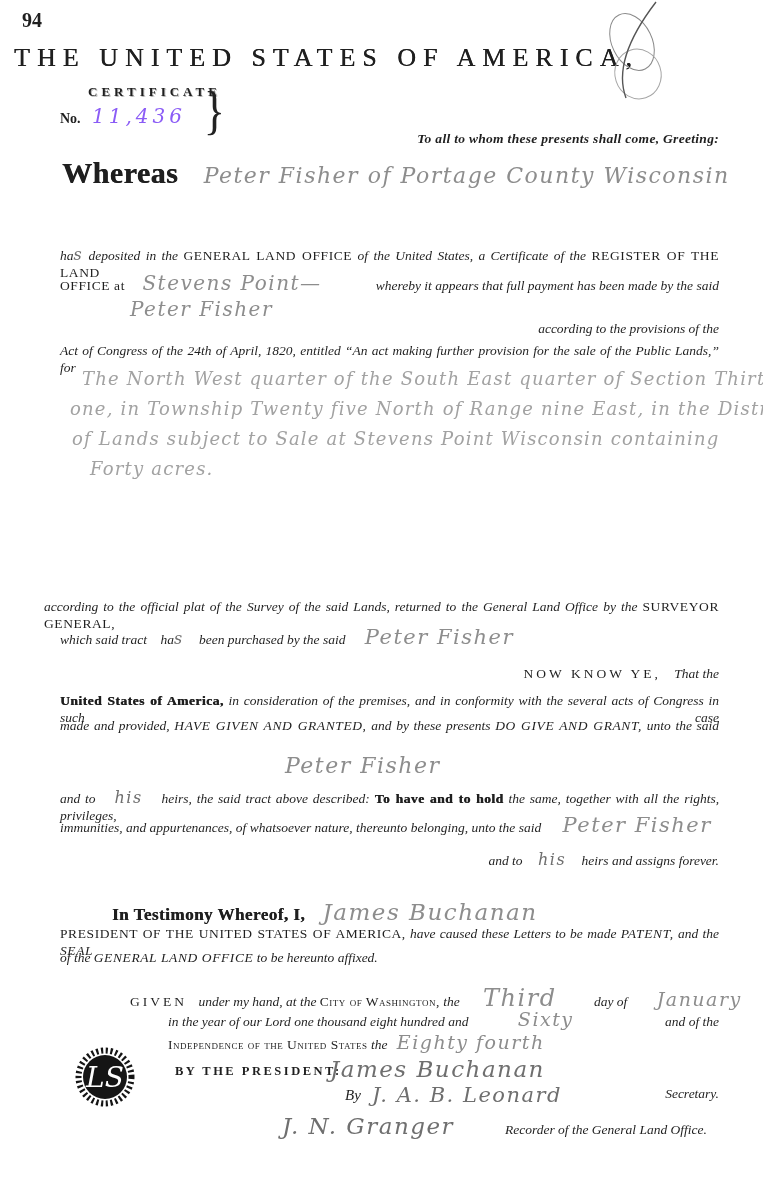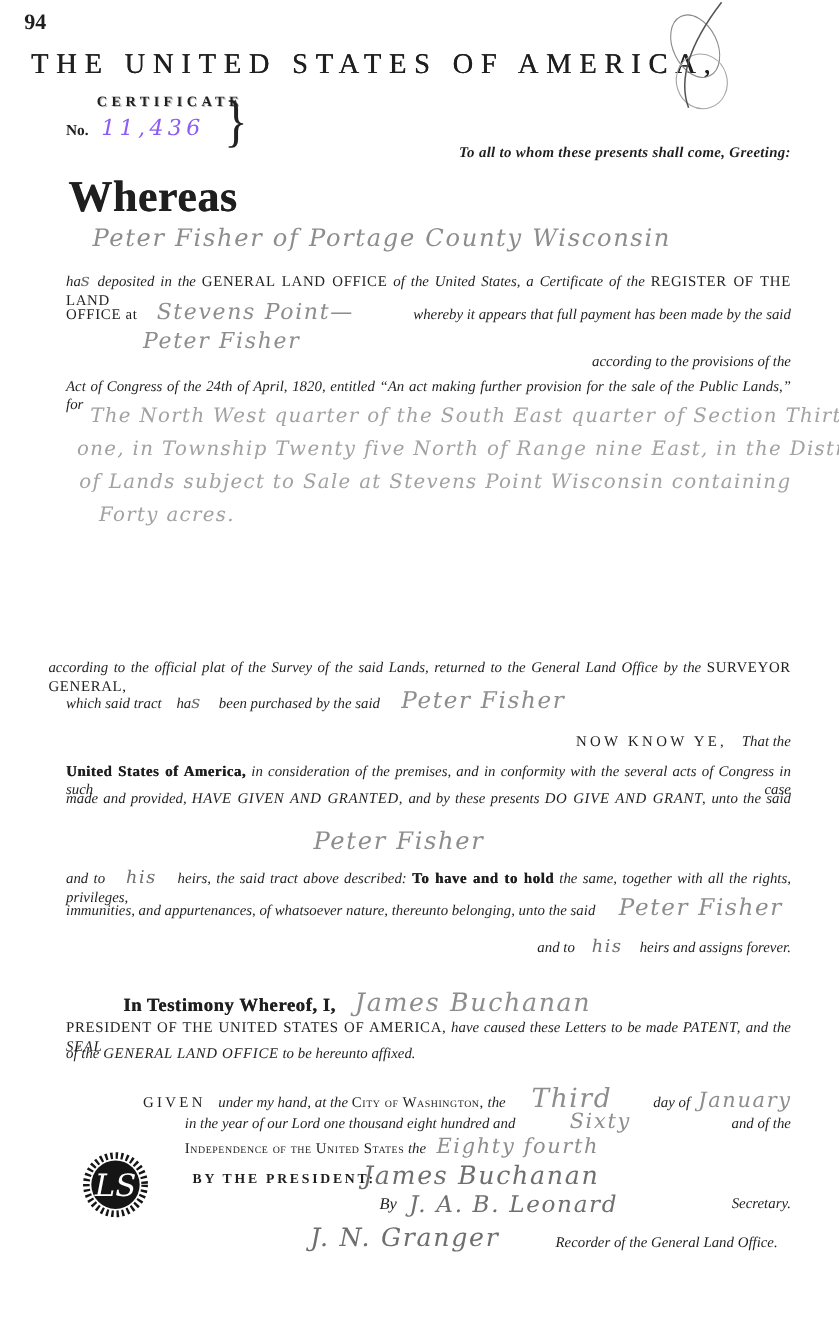--- a/index.html
+++ b/index.html
@@ -33,33 +33,33 @@
   .title{
     font-size:26px;letter-spacing:7px;white-space:nowrap;
     text-shadow:0.3px 0 0 currentColor;
   }
   .certlabel{
     font-size:13px;font-weight:bold;letter-spacing:4px;
     text-shadow:1px 1px 0 #b9b9b9;
   }
   .brace{font-size:52px;font-weight:300;color:#222;transform:scaleX(.85);}
   .salut{font-weight:bold;font-style:italic;font-size:13.5px;letter-spacing:0.3px;}
-  .whereas{font-size:40px;}
+  .whereas{font-size:30px;}
   .landline{font-size:18px;letter-spacing:1.2px;}
   .sig{font-size:23px;}
   .smallhand{font-size:16px;}
 </style>
 </head>
 <body>
 
 <div class="page">
 
   <div class="abs pgnum" style="left:22px;top:8px">94</div>
 
-  <div class="abs title" style="left:0;right:110px;top:42px;text-align:right">THE UNITED STATES OF AMERICA,</div>
+  <div class="abs title" style="left:0;right:110px;top:42px;text-align:center">THE UNITED STATES OF AMERICA,</div>
 
   <div class="abs" style="left:592px;top:0px">
     <svg width="82" height="112" viewBox="0 0 82 112">
       <ellipse cx="40" cy="42" rx="20" ry="30" transform="rotate(-26 40 42)" fill="none" stroke="#8a8a8a" stroke-width="1"></ellipse>
       <ellipse cx="46" cy="74" rx="23" ry="25" transform="rotate(-18 46 74)" fill="none" stroke="#a5a5a5" stroke-width="1"></ellipse>
       <path d="M64 2 C44 28 22 66 34 98" fill="none" stroke="#555" stroke-width="1.4"></path>
     </svg>
   </div>
 
   <div class="abs certlabel" style="left:88px;top:84px">CERTIFICATE</div>
@@ -162,21 +162,21 @@
     <span class="it">to be hereunto affixed.</span>
   </div>
 
   <div class="abs" style="left:130px;top:983px">
     <span class="spread">GIVEN</span>
     <span class="it" style="margin-left:8px">under my hand, at the</span>
     <span class="sc">City of Washington,</span>
     <span class="it">the</span>
     <span class="hand" style="font-size:24px;margin:0 34px 0 20px">Third</span>
     <span class="it">day of</span>
-    <span class="hand" style="font-size:19px;margin-left:4px">January</span>
+    <span class="hand" style="font-size:19px;margin-left:26px">January</span>
   </div>
   <div class="abs split" style="left:168px;right:44px;top:1008px">
     <span>
       <span class="it">in the year of our Lord one thousand eight hundred and</span>
       <span class="hand" style="font-size:19px;margin-left:46px">Sixty</span>
     </span>
     <span class="it">and of the</span>
   </div>
   <div class="abs" style="left:168px;top:1031px">
     <span class="sc">Independence of the United States</span>

